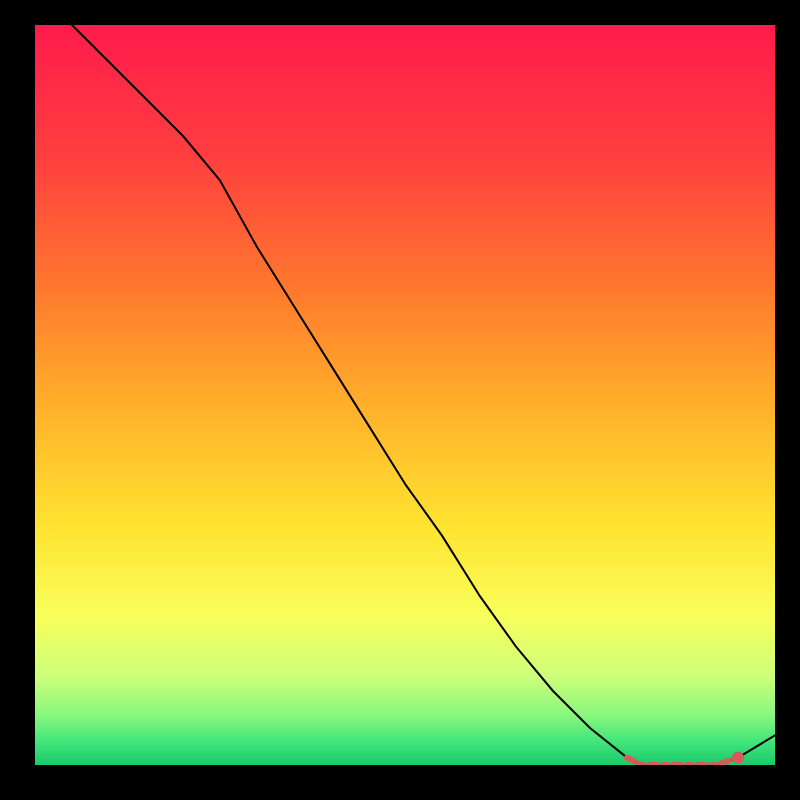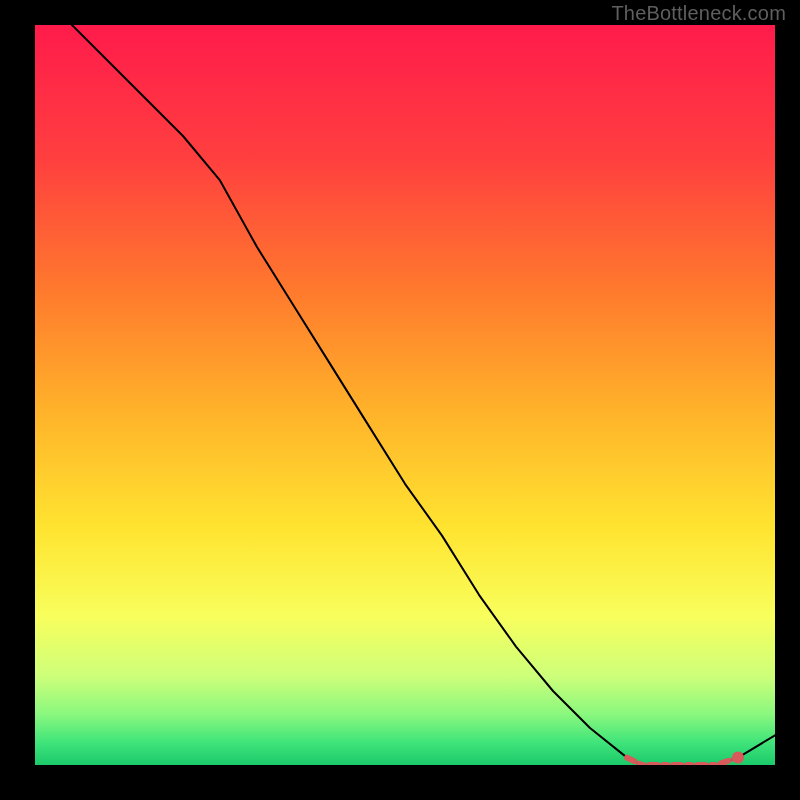--- a/index.html
+++ b/index.html
@@ -38,21 +38,20 @@
     font-size: 20px;
     font-weight: 400;
     letter-spacing: 0.2px;
     user-select: none;
   }
 </style>
 </head>
 <body>
 
 <div class="chart-wrap">
-  <div class="watermark">TheBottleneck.com</div>
 
   <div class="plot-area">
     <svg viewBox="0 0 740 740" preserveAspectRatio="none">
       <defs>
         <linearGradient id="bg-grad" x1="0" y1="0" x2="0" y2="1">
             <stop offset="0.0%" stop-color="#ff1b4b"></stop>
             <stop offset="18.0%" stop-color="#ff3f3f"></stop>
             <stop offset="36.0%" stop-color="#ff7a2d"></stop>
             <stop offset="52.0%" stop-color="#ffb22a"></stop>
             <stop offset="68.0%" stop-color="#ffe430"></stop>

